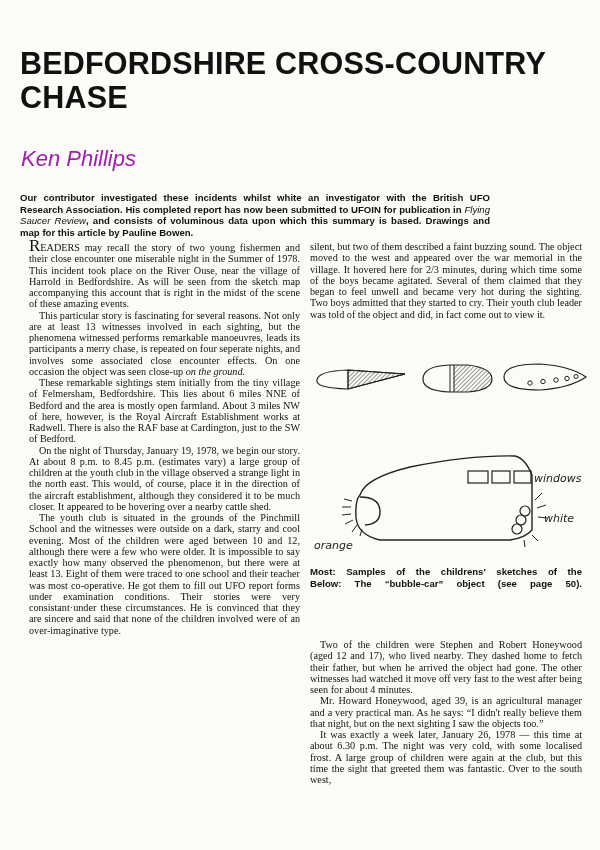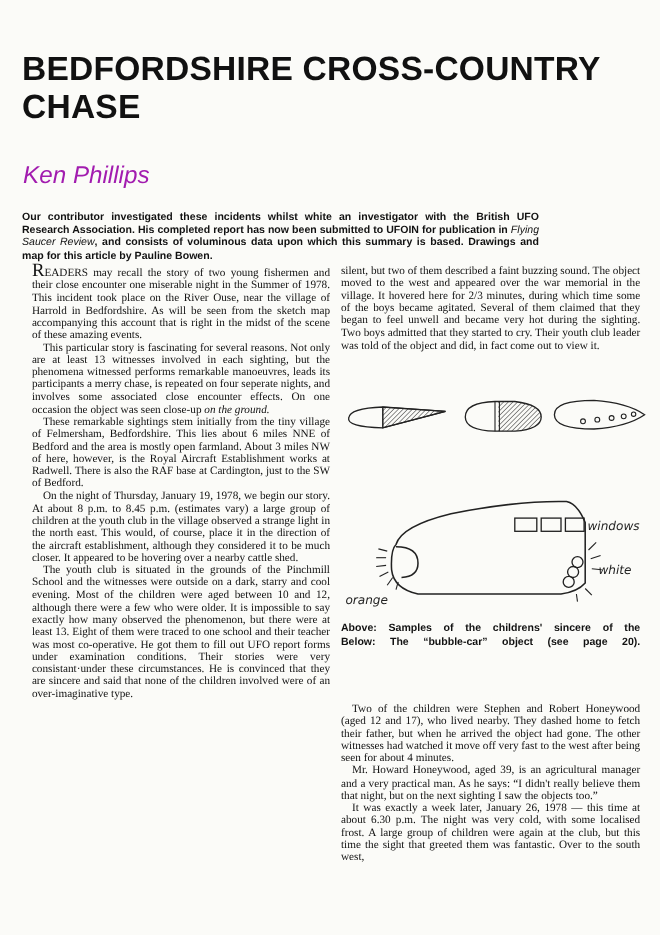--- a/index.html
+++ b/index.html
@@ -117,21 +117,21 @@
         <line x1="214" y1="180" x2="215" y2="187"></line>
       </g>
       <text class="sketch-label" x="224" y="122">windows</text>
       <text class="sketch-label" x="234" y="162">white</text>
       <text class="sketch-label" x="4" y="189">orange</text>
     </g>
   </svg>
 </div>
 
 <div class="fig-caption caption">
-  <div class="c1">Above: Samples of the childrens' sincere of the</div>
-  <div class="c3">Below: The “bubble-car” object (see page 20).</div>
+  <div class="c1">Most: Samples of the childrens' sketches of the</div>
+  <div class="c3">Below: The “bubble-car” object (see page 50).</div>
 </div>
 
 <div class="col-right-b">
   <p>Two of the children were Stephen and Robert Honeywood (aged 12 and 17), who lived nearby. They dashed home to fetch their father, but when he arrived the object had gone. The other witnesses had watched it move off very fast to the west after being seen for about 4 minutes.</p>
   <p>Mr. Howard Honeywood, aged 39, is an agri­cultural manager and a very practical man. As he says: “I didn't really believe them that night, but on the next sighting I saw the objects too.”</p>
   <p>It was exactly a week later, January 26, 1978 — this time at about 6.30 p.m. The night was very cold, with some localised frost. A large group of children were again at the club, but this time the sight that greeted them was fantastic. Over to the south west,</p>
 </div>
 
 </body></html>

